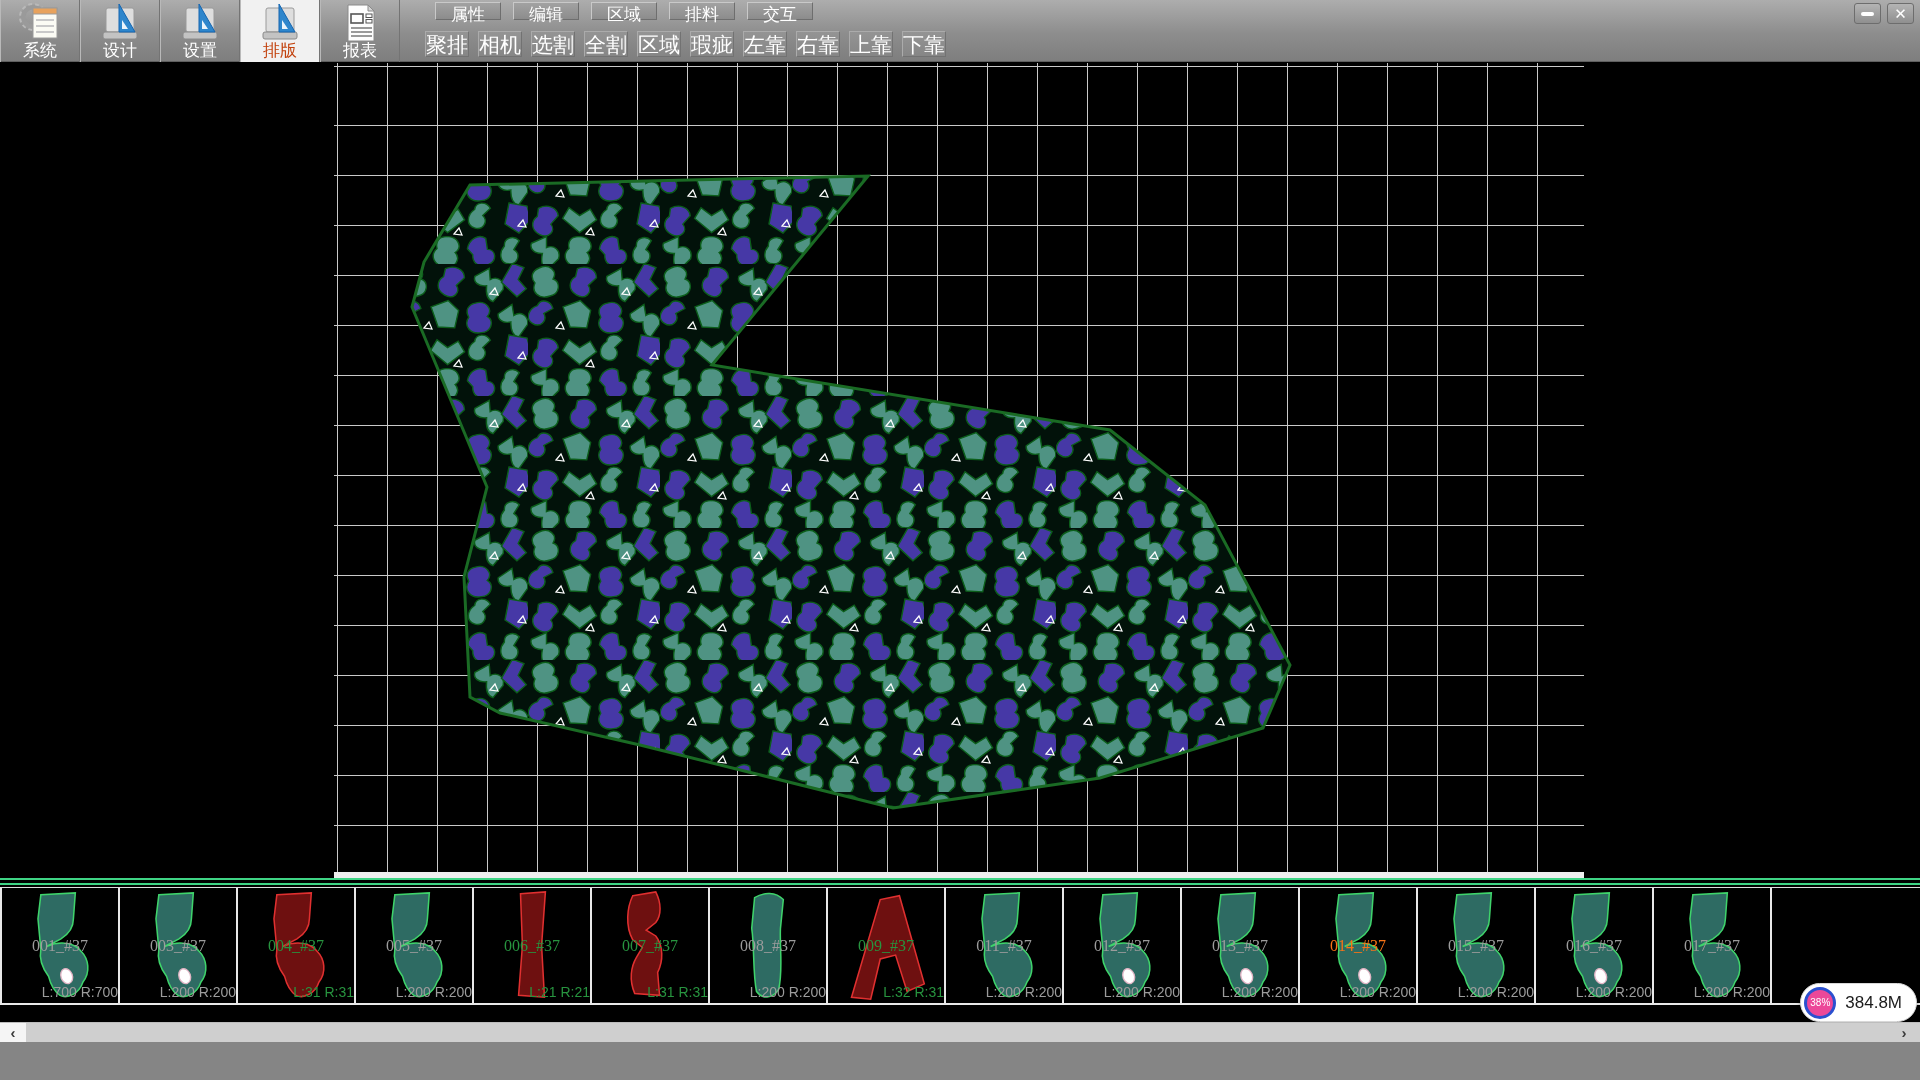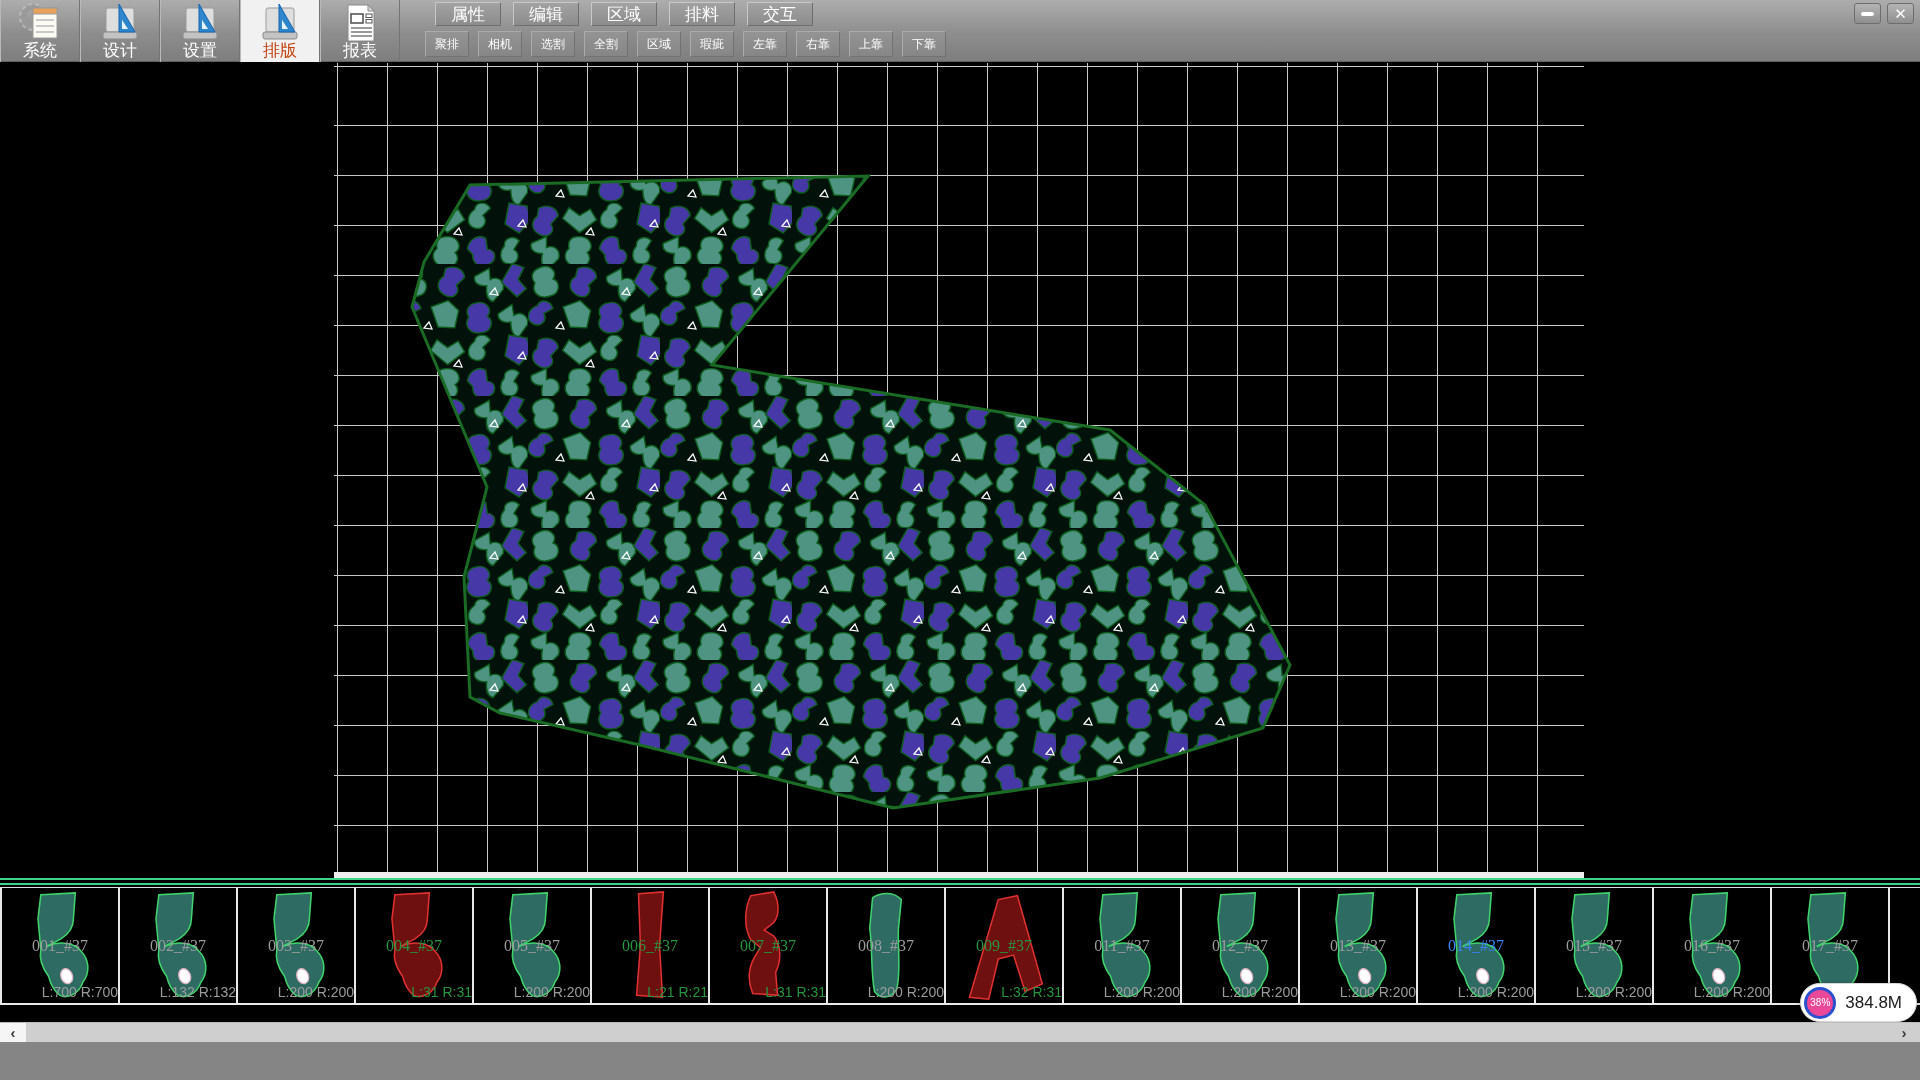--- a/index.html
+++ b/index.html
@@ -15,26 +15,26 @@
     box-shadow:inset -1px 0 0 #747474, inset 1px 0 0 #b9b9b9;
     display:flex;flex-direction:column;align-items:center;}
   .nav-item.selected{background:#f1f1f1;}
   .nav-item .icn{margin-top:2px;width:44px;height:40px;}
   .nav-item .lbl{font-size:17px;color:#ffffff;line-height:18px;margin-top:0;}
   .nav-item.selected .lbl{color:#c2410c;}
 
   .menu-rows{position:absolute;left:400px;top:0;height:62px;
     box-shadow:inset 2px 0 0 #767676, inset 3px 0 0 #b5b5b5;}
   .menu-row1{position:absolute;left:35px;top:2px;display:flex;gap:12px;}
-  .menu-row1 .mbtn{width:66px;height:24px;line-height:24px;text-align:center;color:#fff;
+  .menu-row1 .mbtn{width:66px;height:18px;line-height:24px;text-align:center;color:#fff;
     font-size:17px;background:linear-gradient(#a2a2a2,#8c8c8c);
     border:1px solid;border-color:#c9c9c9 #6e6e6e #6e6e6e #c9c9c9;cursor:default;}
   .menu-row2{position:absolute;left:25px;top:31px;display:flex;gap:9px;}
   .menu-row2 .mbtn2{width:44px;height:26px;line-height:25px;text-align:center;color:#fff;
-    font-size:12px;background:linear-gradient(#949494,#868686);
+    font-size:21px;background:linear-gradient(#949494,#868686);
     border:1px solid;border-color:#ababab #727272 #727272 #ababab;cursor:default;}
 
   .win-btns{position:absolute;right:6px;top:3px;display:flex;gap:6px;}
   .win-btn{width:27px;height:21px;border-radius:3px;border:1px solid #6d6d6d;
     background:linear-gradient(#b4b4b4,#8f8f8f);color:#fff;font-size:15px;font-weight:bold;
     display:flex;align-items:center;justify-content:center;cursor:default;line-height:1;}
   .win-btn.min span{display:block;width:13px;height:4px;background:#fff;border-radius:2px;}
 
   
   .canvas-area{position:absolute;left:0;top:63px;width:1920px;height:815px;background:#000;}
@@ -225,28 +225,20 @@
         <ellipse cx="57" cy="90" rx="6" ry="8" transform="rotate(-20 57 90)" fill="#ffffff" stroke="#e0b4c4" stroke-width="1.4"></ellipse>
       </svg>
       <div class="thumb-name" style="color: rgb(156, 156, 156);">001_#37</div>
       <div class="thumb-lr" style="color: rgb(156, 156, 156);">L:700 R:700</div>
     </div>
     <div class="thumb-cell">
       <svg width="104" height="113" viewBox="0 0 100 118">
         <path d="M30,5 L66,3 L64,30 C64,40 59,46 51,51 L36,59 C52,52 66,56 72,64 C80,72 82,86 74,96 C70,108 58,114 50,110 C44,106 40,98 38,90 C32,82 28,72 30,62 L27,30 Z" fill="#2e6b63" stroke="#3fd36b" stroke-width="1.6"></path>
         <ellipse cx="57" cy="90" rx="6" ry="8" transform="rotate(-20 57 90)" fill="#ffffff" stroke="#e0b4c4" stroke-width="1.4"></ellipse>
       </svg>
-      <div class="thumb-name" style="color: rgb(156, 156, 156);">002_#37</div>
-      <div class="thumb-lr" style="color: rgb(156, 156, 156);">L:132 R:132</div>
-    </div>
-    <div class="thumb-cell">
-      <svg width="104" height="113" viewBox="0 0 100 118">
-        <path d="M30,5 L66,3 L64,30 C64,40 59,46 51,51 L36,59 C52,52 66,56 72,64 C80,72 82,86 74,96 C70,108 58,114 50,110 C44,106 40,98 38,90 C32,82 28,72 30,62 L27,30 Z" fill="#2e6b63" stroke="#3fd36b" stroke-width="1.6"></path>
-        <ellipse cx="57" cy="90" rx="6" ry="8" transform="rotate(-20 57 90)" fill="#ffffff" stroke="#e0b4c4" stroke-width="1.4"></ellipse>
-      </svg>
       <div class="thumb-name" style="color: rgb(156, 156, 156);">003_#37</div>
       <div class="thumb-lr" style="color: rgb(156, 156, 156);">L:200 R:200</div>
     </div>
     <div class="thumb-cell">
       <svg width="104" height="113" viewBox="0 0 100 118">
         <path d="M30,5 L66,3 L64,30 C64,40 59,46 51,51 L36,59 C52,52 66,56 72,64 C80,72 82,86 74,96 C70,108 58,114 50,110 C44,106 40,98 38,90 C32,82 28,72 30,62 L27,30 Z" fill="#6e1010" stroke="#e03030" stroke-width="1.6"></path>
       </svg>
       <div class="thumb-name" style="color: rgb(39, 148, 63);">004_#37</div>
       <div class="thumb-lr" style="color: rgb(39, 148, 63);">L:31 R:31</div>
     </div>
@@ -306,21 +298,21 @@
         <ellipse cx="57" cy="90" rx="6" ry="8" transform="rotate(-20 57 90)" fill="#ffffff" stroke="#e0b4c4" stroke-width="1.4"></ellipse>
       </svg>
       <div class="thumb-name" style="color: rgb(156, 156, 156);">013_#37</div>
       <div class="thumb-lr" style="color: rgb(156, 156, 156);">L:200 R:200</div>
     </div>
     <div class="thumb-cell">
       <svg width="104" height="113" viewBox="0 0 100 118">
         <path d="M30,5 L66,3 L64,30 C64,40 59,46 51,51 L36,59 C52,52 66,56 72,64 C80,72 82,86 74,96 C70,108 58,114 50,110 C44,106 40,98 38,90 C32,82 28,72 30,62 L27,30 Z" fill="#2e6b63" stroke="#3fd36b" stroke-width="1.6"></path>
         <ellipse cx="57" cy="90" rx="6" ry="8" transform="rotate(-20 57 90)" fill="#ffffff" stroke="#e0b4c4" stroke-width="1.4"></ellipse>
       </svg>
-      <div class="thumb-name" style="color: #3b82f6;">014_#37</div>
+      <div class="thumb-name" style="color: #f97316;">014_#37</div>
       <div class="thumb-lr" style="color: rgb(156, 156, 156);">L:200 R:200</div>
     </div>
     <div class="thumb-cell">
       <svg width="104" height="113" viewBox="0 0 100 118">
         <path d="M30,5 L66,3 L64,30 C64,40 59,46 51,51 L36,59 C52,52 66,56 72,64 C80,72 82,86 74,96 C70,108 58,114 50,110 C44,106 40,98 38,90 C32,82 28,72 30,62 L27,30 Z" fill="#2e6b63" stroke="#3fd36b" stroke-width="1.6"></path>
       </svg>
       <div class="thumb-name" style="color: rgb(156, 156, 156);">015_#37</div>
       <div class="thumb-lr" style="color: rgb(156, 156, 156);">L:200 R:200</div>
     </div>
     <div class="thumb-cell">

